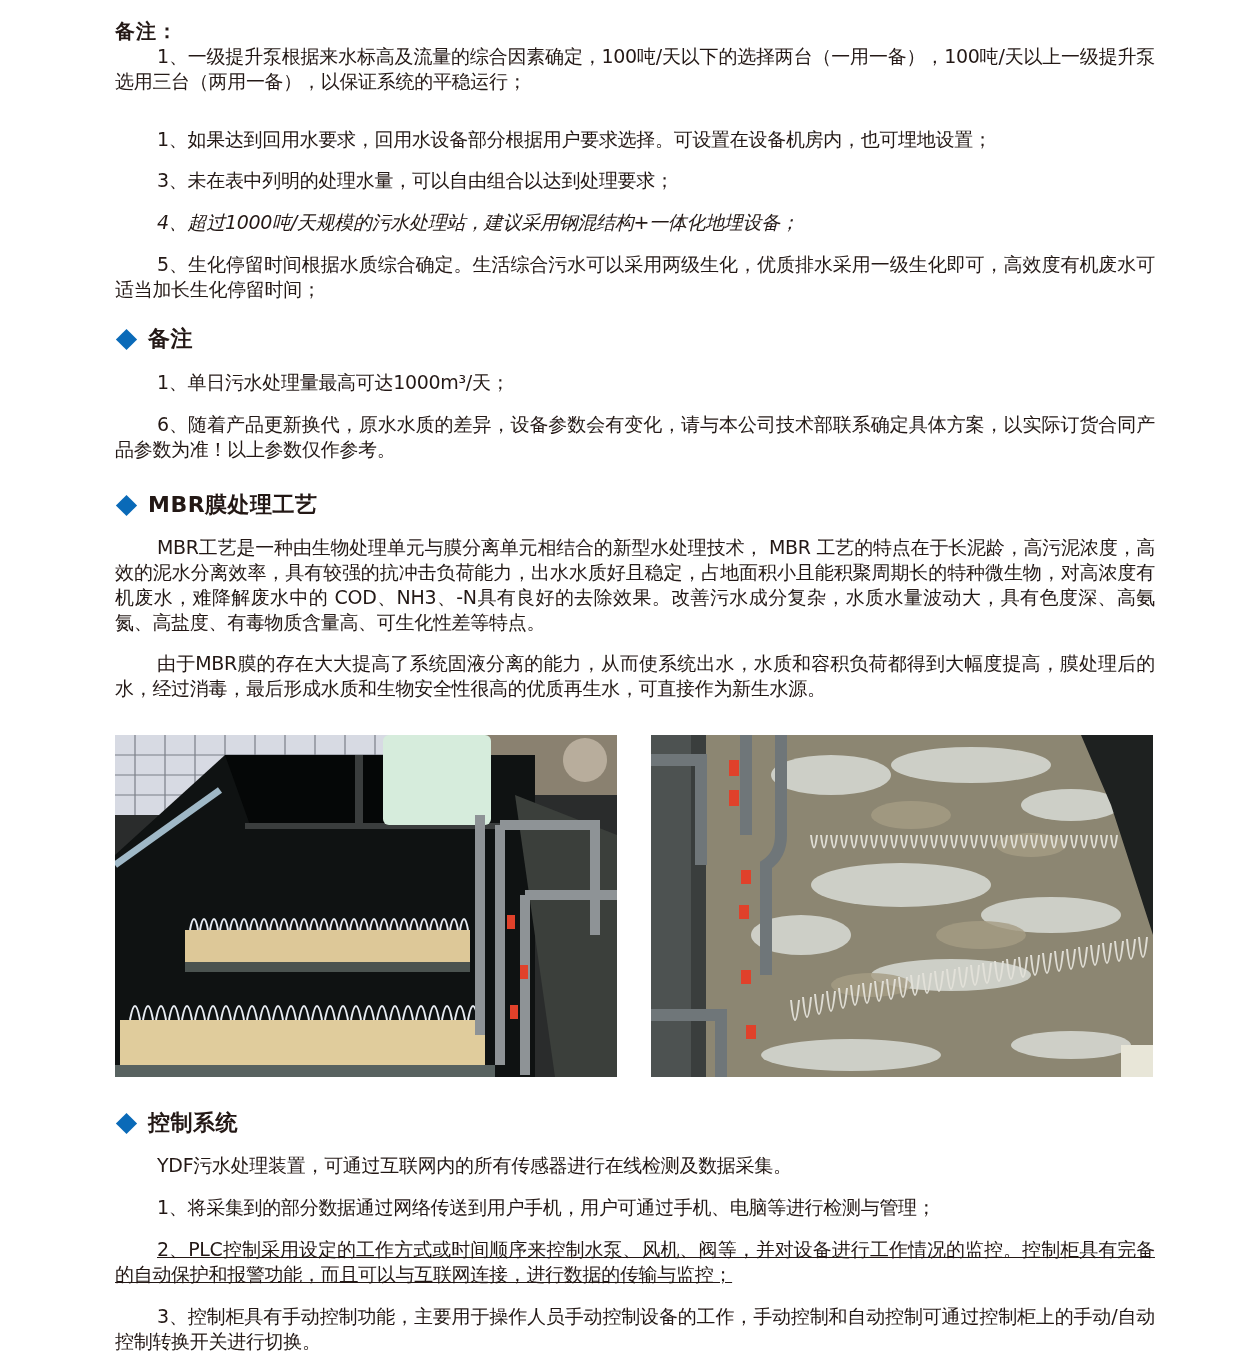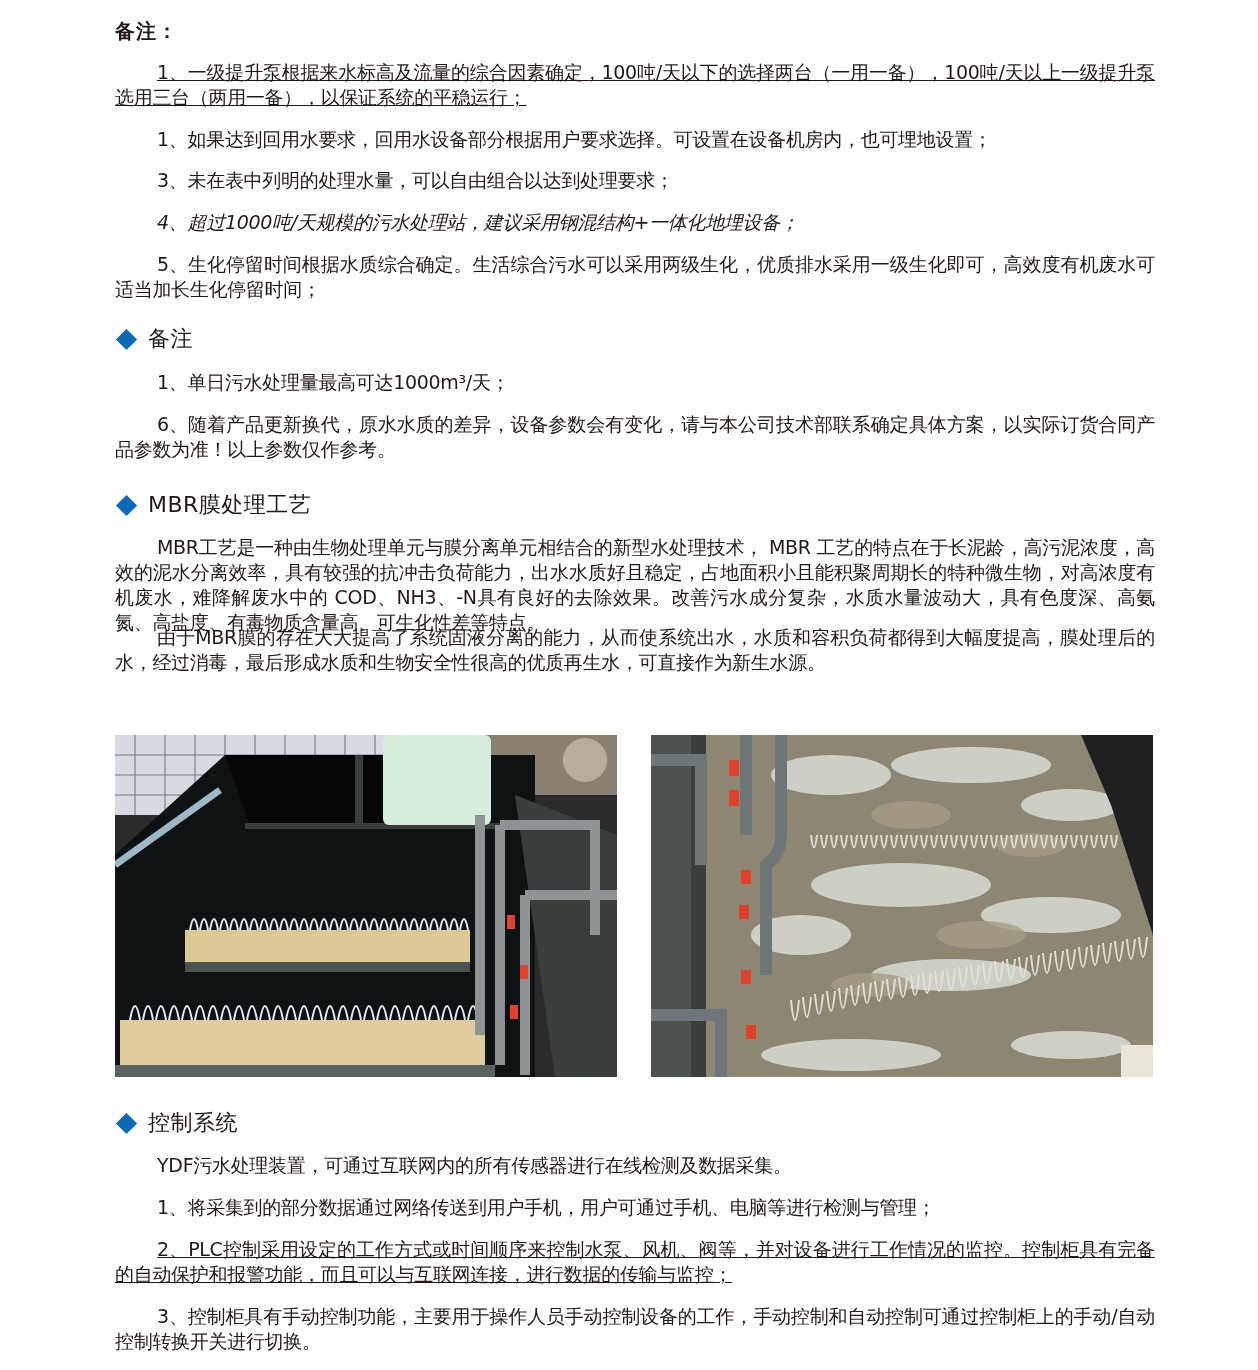--- a/index.html
+++ b/index.html
@@ -19,52 +19,52 @@
     text-indent: 42px; text-align: justify; white-space: normal;
   }
   .section-head {
     position: absolute; left: 0; height: 30px;
     display: flex; align-items: center;
   }
   .diamond {
     width: 15px; height: 15px; background: #0a6ab8;
     transform: rotate(45deg); margin-left: 4px; margin-right: 14px;
   }
-  .section-title { font-size: 22px; font-weight: normal; letter-spacing: 0.5px; }
+  .section-title { font-size: 22px; font-weight: bold; letter-spacing: 0.5px; }
 
   .photo {
     position: absolute; top: 735px; width: 502px; height: 342px; overflow: hidden;
   }
   .photo svg { display: block; width: 100%; height: 100%; }
 </style>
 </head>
 <body>
 
 <div class="page">
 
   <div class="note-title">备注：</div>
-  <div class="para" style="top:60px;text-decoration:underline;">1、一级提升泵根据来水标高及流量的综合因素确定，100吨/天以下的选择两台（一用一备），100吨/天以上一级提升泵选用三台（两用一备），以保证系统的平稳运行；</div>
+  <div class="para" style="top:44px;">1、一级提升泵根据来水标高及流量的综合因素确定，100吨/天以下的选择两台（一用一备），100吨/天以上一级提升泵选用三台（两用一备），以保证系统的平稳运行；</div>
   <div class="para" style="top:127px;">1、如果达到回用水要求，回用水设备部分根据用户要求选择。可设置在设备机房内，也可埋地设置；</div>
   <div class="para" style="top:168px;">3、未在表中列明的处理水量，可以自由组合以达到处理要求；</div>
   <div class="para" style="top:210px;font-style:italic;">4、超过1000吨/天规模的污水处理站，建议采用钢混结构+一体化地埋设备；</div>
   <div class="para" style="top:252px;">5、生化停留时间根据水质综合确定。生活综合污水可以采用两级生化，优质排水采用一级生化即可，高效度有机废水可适当加长生化停留时间；</div>
 
   <div class="section-head" style="top:324px;">
     <span class="diamond"></span>
     <span class="section-title">备注</span>
   </div>
   <div class="para" style="top:370px;">1、单日污水处理量最高可达1000m³/天；</div>
   <div class="para" style="top:412px;">6、随着产品更新换代，原水水质的差异，设备参数会有变化，请与本公司技术部联系确定具体方案，以实际订货合同产品参数为准！以上参数仅作参考。</div>
 
   <div class="section-head" style="top:490px;">
     <span class="diamond"></span>
     <span class="section-title">MBR膜处理工艺</span>
   </div>
   <div class="para" style="top:535px;">MBR工艺是一种由生物处理单元与膜分离单元相结合的新型水处理技术， MBR 工艺的特点在于长泥龄，高污泥浓度，高效的泥水分离效率，具有较强的抗冲击负荷能力，出水水质好且稳定，占地面积小且能积聚周期长的特种微生物，对高浓度有机废水，难降解废水中的 COD、NH3、-N具有良好的去除效果。改善污水成分复杂，水质水量波动大，具有色度深、高氨氮、高盐度、有毒物质含量高、可生化性差等特点。</div>
-  <div class="para" style="top:625px;">由于MBR膜的存在大大提高了系统固液分离的能力，从而使系统出水，水质和容积负荷都得到大幅度提高，膜处理后的水，经过消毒，最后形成水质和生物安全性很高的优质再生水，可直接作为新生水源。</div>
+  <div class="para" style="top:651px;">由于MBR膜的存在大大提高了系统固液分离的能力，从而使系统出水，水质和容积负荷都得到大幅度提高，膜处理后的水，经过消毒，最后形成水质和生物安全性很高的优质再生水，可直接作为新生水源。</div>
 
   <div class="section-head" style="top:1108px;justify-content:space-between;">
     <span class="diamond"></span>
     <span class="section-title">控制系统</span>
   </div>
   <div class="para" style="top:1153px;">YDF污水处理装置，可通过互联网内的所有传感器进行在线检测及数据采集。</div>
   <div class="para" style="top:1195px;">1、将采集到的部分数据通过网络传送到用户手机，用户可通过手机、电脑等进行检测与管理；</div>
   <div class="para" style="top:1237px;text-decoration:underline;">2、PLC控制采用设定的工作方式或时间顺序来控制水泵、风机、阀等，并对设备进行工作情况的监控。控制柜具有完备的自动保护和报警功能，而且可以与互联网连接，进行数据的传输与监控；</div>
   <div class="para" style="top:1304px;">3、控制柜具有手动控制功能，主要用于操作人员手动控制设备的工作，手动控制和自动控制可通过控制柜上的手动/自动控制转换开关进行切换。</div>
 </div>

